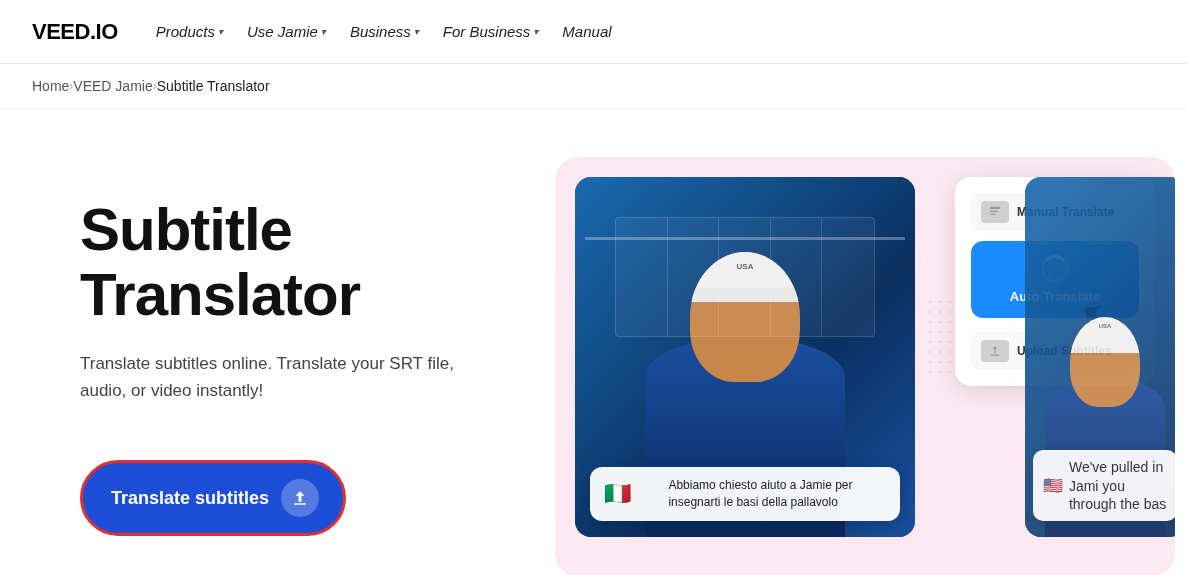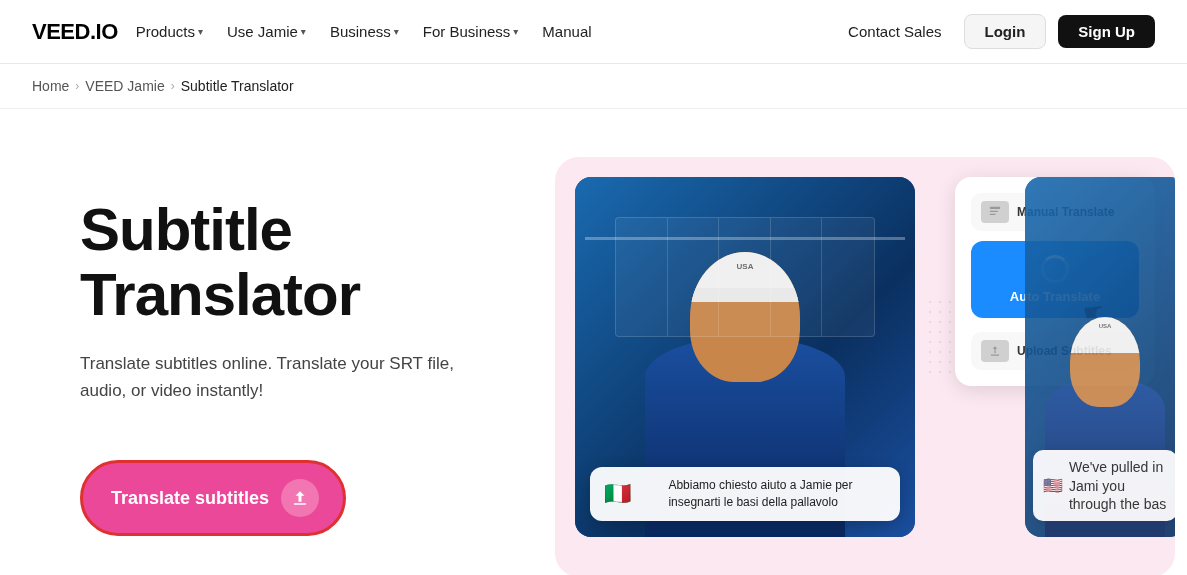--- a/index.html
+++ b/index.html
@@ -12,39 +12,41 @@
       padding: 0 32px;
       height: 64px;
       border-bottom: 1px solid #e8e8e8;
       gap: 8px;
     }
     .logo {
       font-size: 22px;
       font-weight: 900;
       letter-spacing: -0.5px;
       color: #000;
+      margin-right: 20px;
       white-space: nowrap;
     }
     .nav-links {
       display: flex;
       align-items: center;
       gap: 4px;
       flex: 1;
     }
     .nav-item {
       display: flex;
       align-items: center;
       gap: 3px;
       padding: 8px 10px;
       font-size: 15px;
       font-weight: 500;
       color: #222;
       cursor: pointer;
       border-radius: 6px;
       white-space: nowrap;
+      font-style: italic;
     }
     .nav-item .chevron {
       font-size: 10px;
       color: #555;
     }
     .nav-right {
       display: flex;
       align-items: center;
       gap: 12px;
     }
@@ -73,21 +75,21 @@
       color: #fff;
       font-size: 15px;
       font-weight: 700;
       cursor: pointer;
     }
 
     
     .breadcrumb {
       display: flex;
       align-items: center;
-      gap: 6px;
+      gap: 0;
       padding: 14px 32px;
       font-size: 14px;
       color: #555;
       border-bottom: 1px solid #f0f0f0;
     }
     .breadcrumb a { color: #555; text-decoration: none; }
     .breadcrumb .sep { color: #aaa; font-size: 12px; }
     .breadcrumb .current { color: #222; font-weight: 500; }
 
     
@@ -122,21 +124,21 @@
     .cta-wrapper {
       position: relative;
       display: inline-flex;
       align-items: center;
     }
     .cta-btn {
       display: flex;
       align-items: center;
       gap: 12px;
       padding: 16px 24px 16px 28px;
-      background: #ec4899;
+      background: #1d4ed8;
       border: 3px solid #e03030;
       border-radius: 50px;
       cursor: pointer;
       color: #fff;
       font-size: 18px;
       font-weight: 700;
       white-space: nowrap;
     }
     .cta-icon {
       width: 38px;
@@ -358,25 +360,20 @@
     </div>
     <div class="nav-item">
       <span>For Business</span>
       <span class="chevron">▾</span>
     </div>
     <div class="nav-item">
       <span>Manual</span>
     </div>
   </div>
 
-  <div class="nav-right">
-    <span class="contact-sales">Contact Sales</span>
-    <button class="btn-login">Login</button>
-    <button class="btn-signup">Sign Up</button>
-  </div>
 </nav>
 
 <div class="breadcrumb">
   <a href="#">Home</a>
   <span class="sep">›</span>
   <a href="#">VEED Jamie</a>
   <span class="sep">›</span>
   <span class="current">Subtitle Translator</span>
 </div>
 

